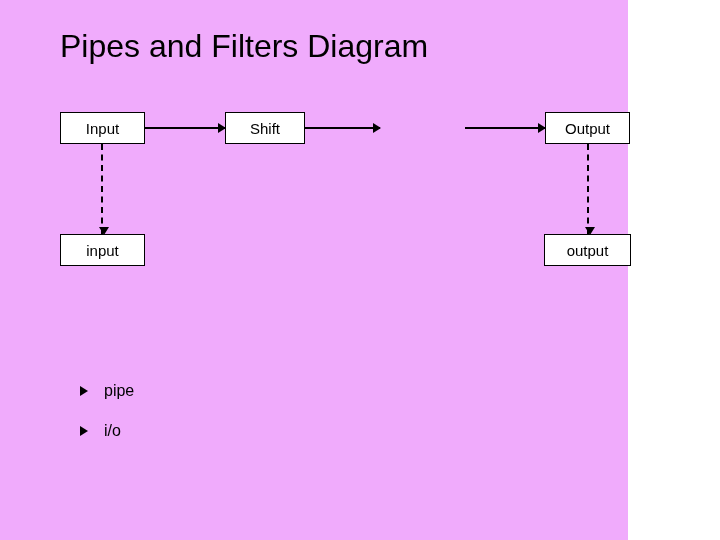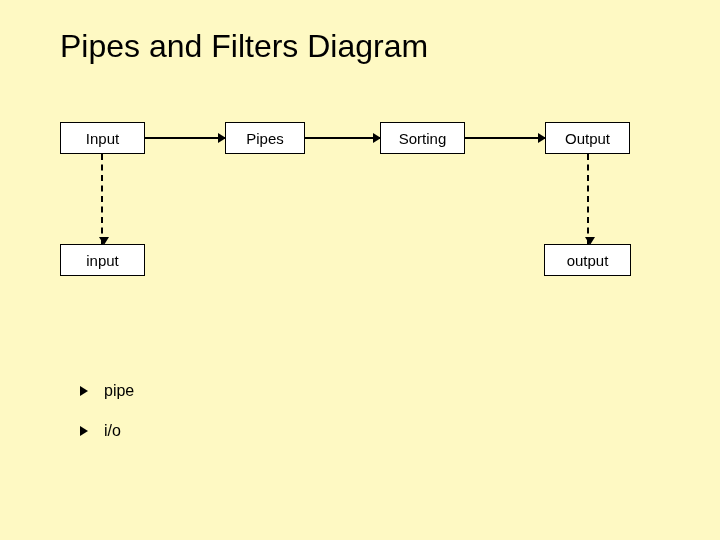--- a/index.html
+++ b/index.html
@@ -5,36 +5,36 @@
     * { margin: 0; padding: 0; box-sizing: border-box; }
     body {
       width: 720px;
       height: 540px;
       background: #ffffff;
       font-family: Arial, sans-serif;
       overflow: hidden;
     }
 
     .page {
-      width: 720px;
+      width: 628px;
       height: 540px;
       position: relative;
-      background: #fef9c3;
+      background: #f0abfc;
     }
 
     .title {
       font-size: 32px;
       font-weight: normal;
       padding: 28px 0 0 60px;
       color: #000;
     }
 
     .diagram-area {
       position: absolute;
-      top: 107px;
+      top: 97px;
       left: 60px;
       right: 40px;
       height: 260px;
     }
 
     
     .filter-box {
       position: absolute;
       border: 1.5px solid #000;
       background: #fff;
@@ -123,28 +123,25 @@
 
   <div class="diagram-area">
 
     <div class="filter-box" style="left:0px; top:15px; width:85px; height:32px;">
       <span>Input</span>
     </div>
 
     <div class="arrow-h" style="left:85px; top:31px; width:80px;"></div>
 
     <div class="filter-box" style="left:165px; top:15px; width:80px; height:32px;">
-      <span>Pipes</span>
+      <span>Shift</span>
     </div>
 
     <div class="arrow-h" style="left:245px; top:31px; width:75px;"></div>
 
-    <div class="filter-box" style="left:320px; top:15px; width:85px; height:32px;">
-      <span>Sorting</span>
-    </div>
 
     <div class="arrow-h" style="left:405px; top:31px; width:80px;"></div>
 
     <div class="filter-box" style="left:485px; top:15px; width:85px; height:32px;">
       <span>Output</span>
     </div>
 
     <div class="arrow-v arrow-v-down" style="left:41px; top:47px; height:90px;"></div>
 
     <div class="arrow-v arrow-v-down" style="left:527px; top:47px; height:90px;"></div>

